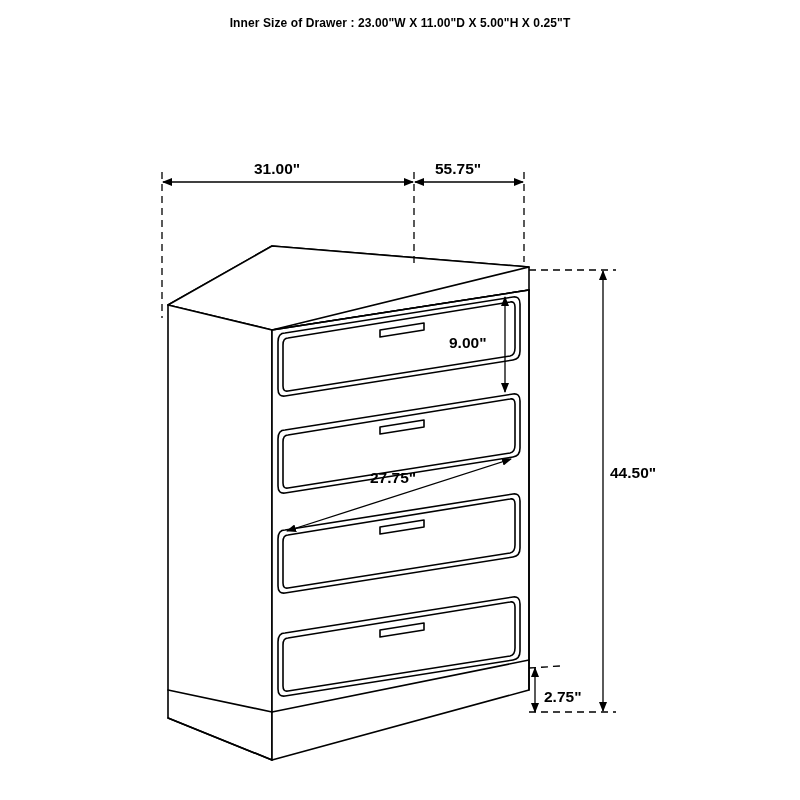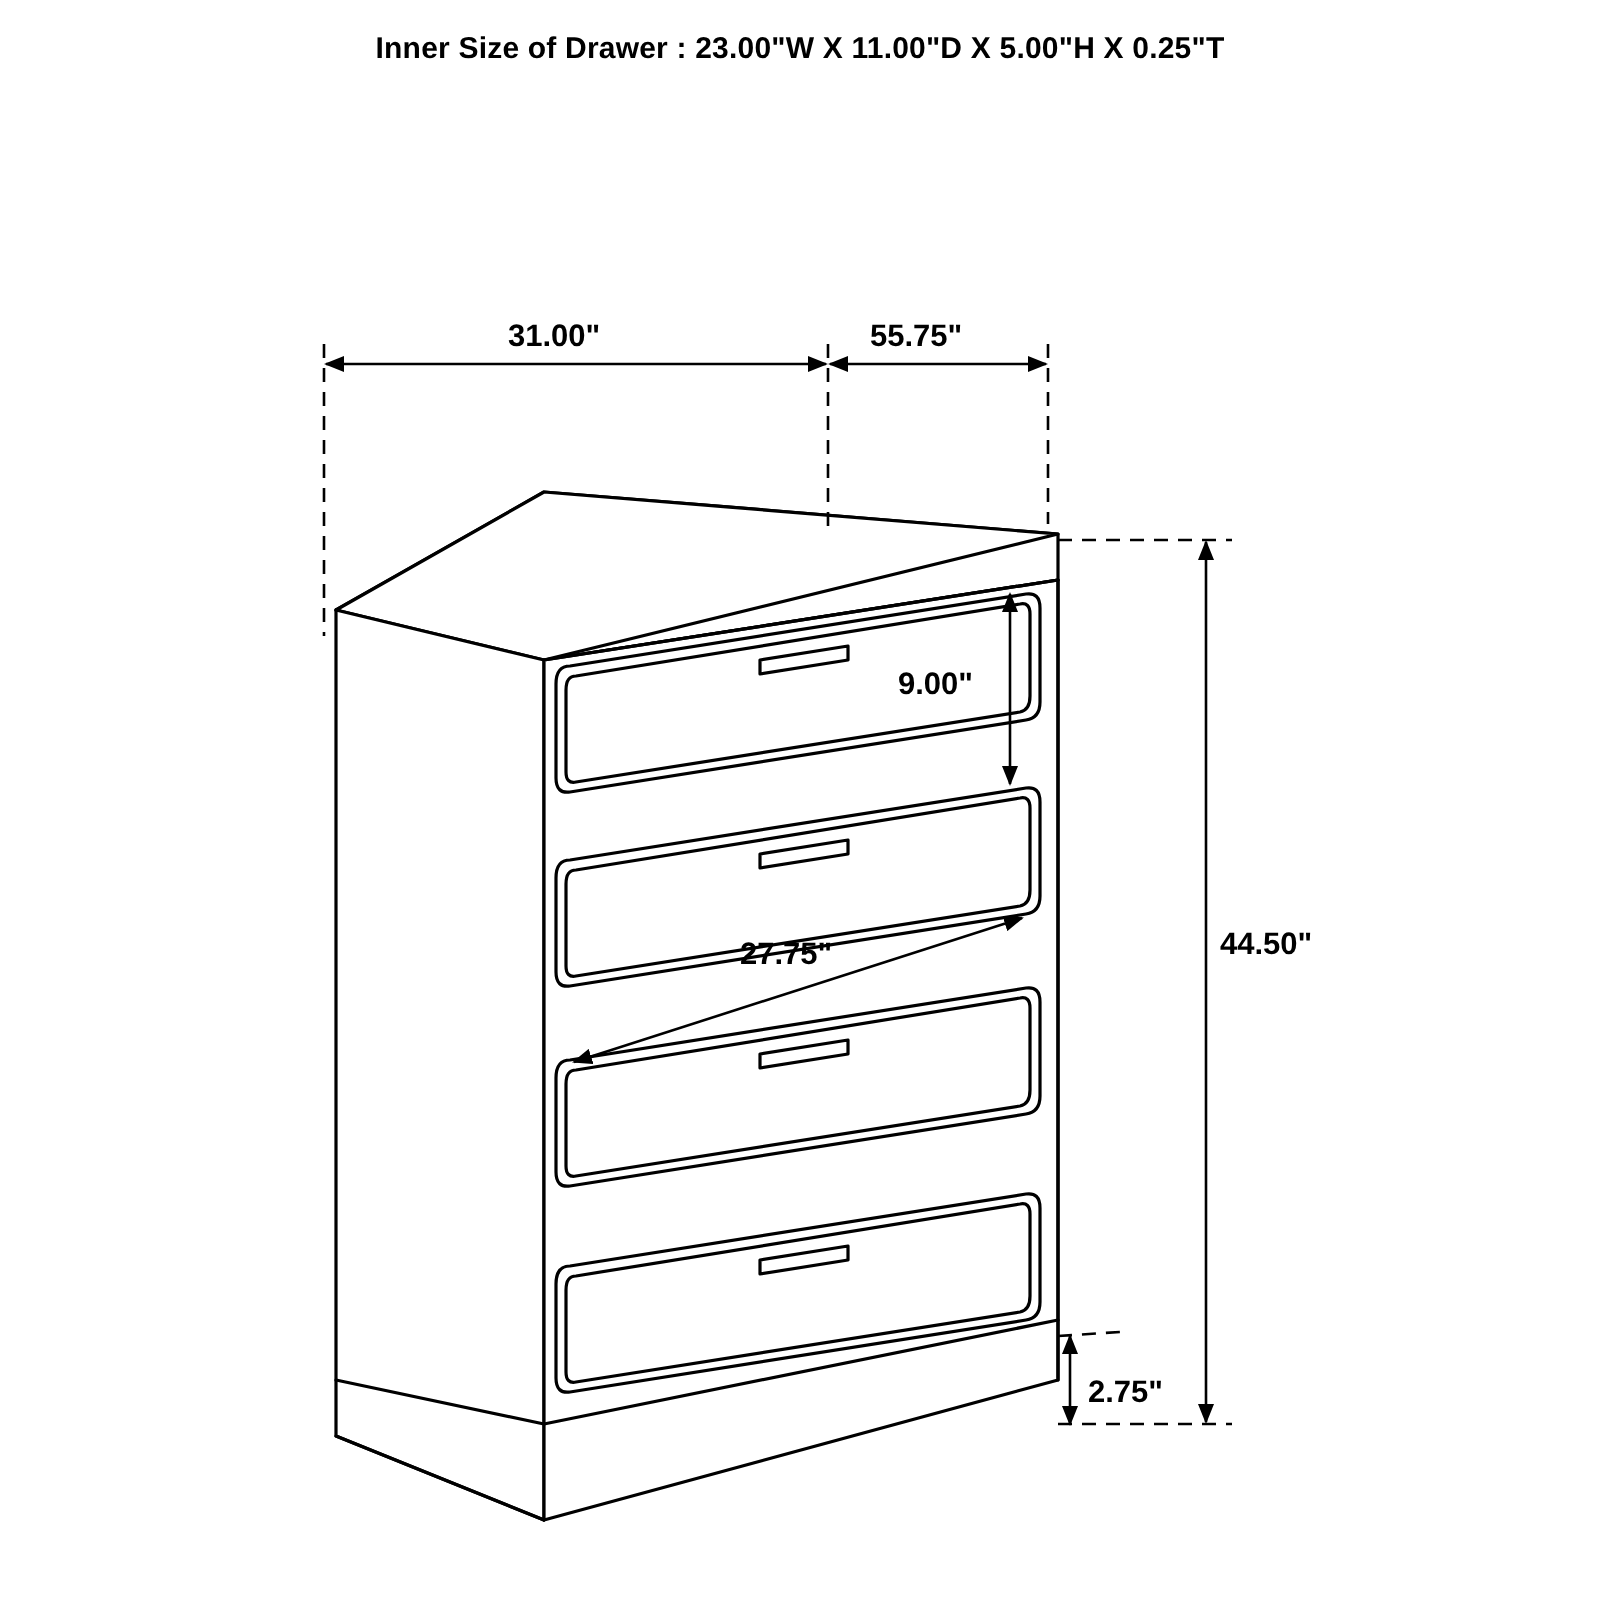--- a/index.html
+++ b/index.html
@@ -20,21 +20,21 @@
     left: 0; top: 0;
     width: 800px;
     height: 800px;
   }
   .title {
     position: absolute;
     left: 0;
     top: 16px;
     width: 800px;
     text-align: center;
-    font-size: 15px;
+    font-size: 12px;
     font-weight: bold;
     letter-spacing: 0.1px;
   }
   svg.drawing {
     position: absolute;
     left: 0;
     top: 0;
     width: 800px;
     height: 800px;
   }

